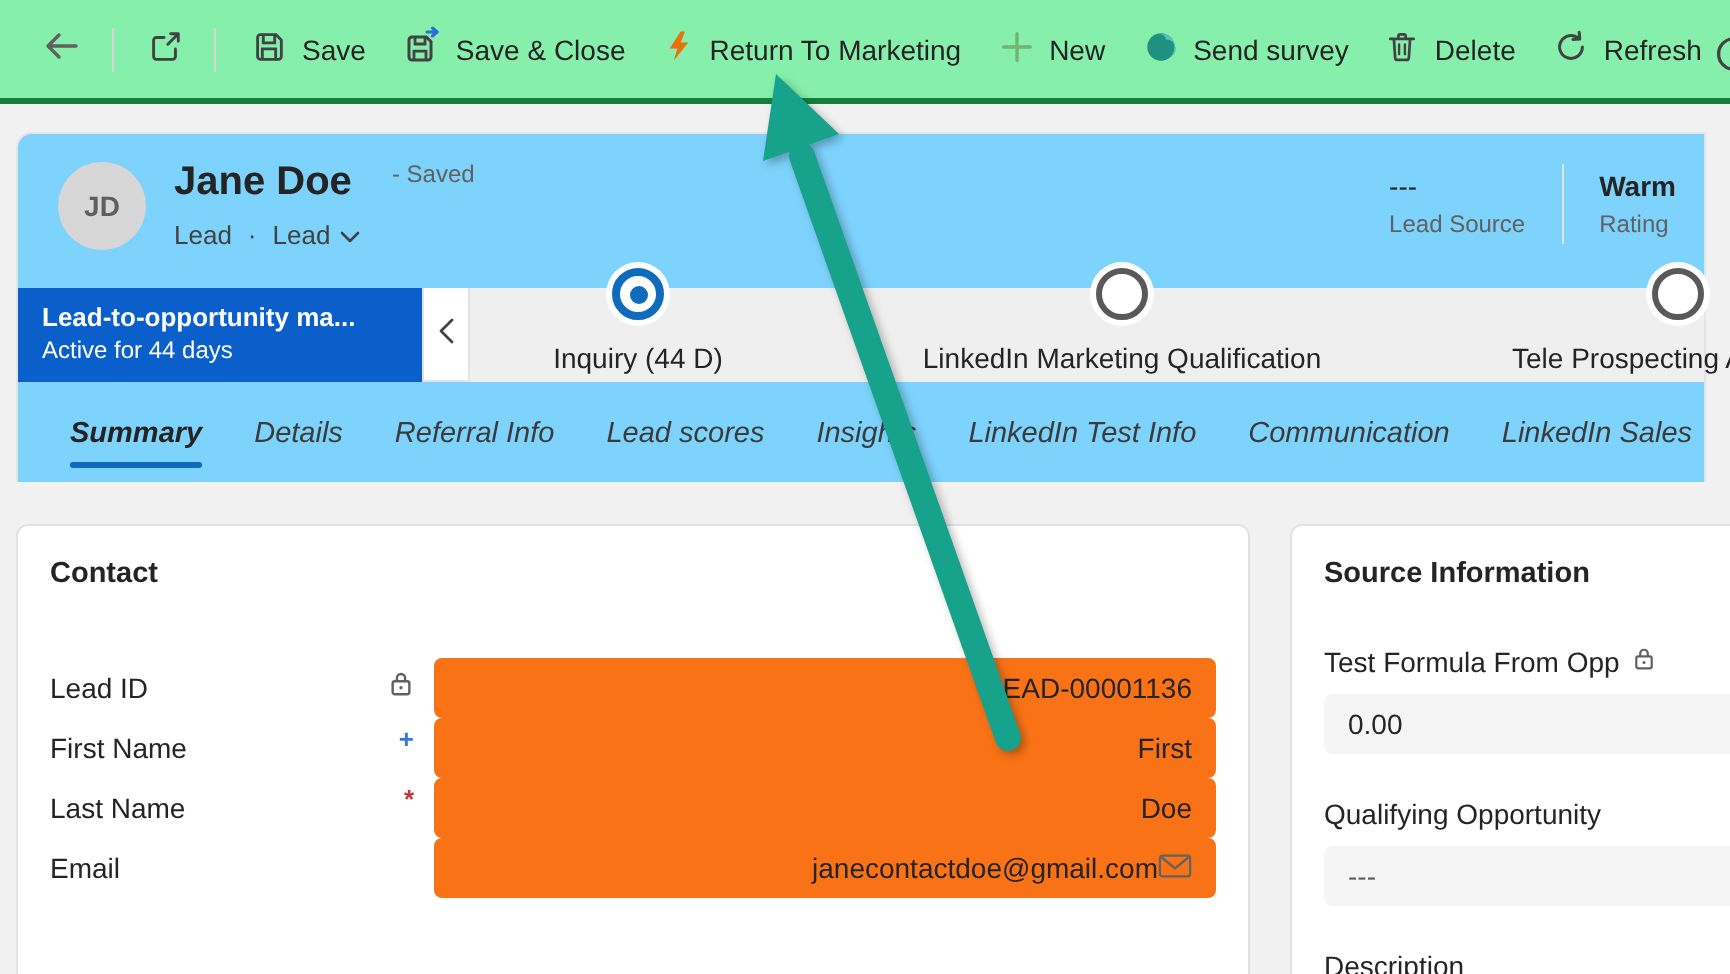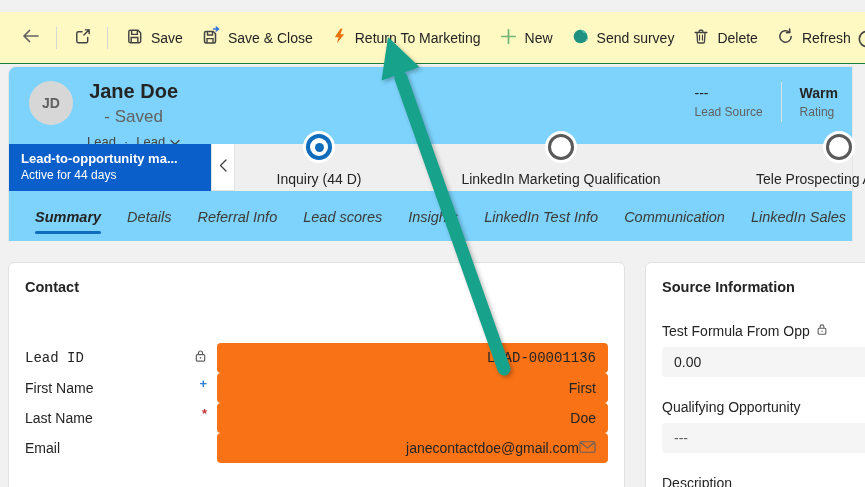--- a/index.html
+++ b/index.html
@@ -1,42 +1,42 @@
 <!DOCTYPE html>
 <html><head>
 <meta charset="utf-8">
 <style>
   * { margin:0; padding:0; box-sizing:border-box; }
   html,body { width:865px; height:487px; overflow:hidden; }
   body { font-family:"Liberation Sans", sans-serif; background:#f1f1f1; color:#242424; }
   .page { position:relative; width:865px; height:487px; overflow:hidden; }
 
   
-  .toolbar { position:absolute; top:12px; left:0; right:0; height:52px; background:#fef9c3;
-             border-bottom:1px solid #15803d; display:flex; align-items:center; padding-left:14px; }
+  .toolbar { position:absolute; top:0; left:0; right:0; height:52px; background:#86efac;
+             border-bottom:3px solid #15803d; display:flex; align-items:center; padding-left:14px; }
   .tb-icon-btn { background:none; border:none; width:34px; height:34px; display:flex;
                  align-items:center; justify-content:center; cursor:pointer; border-radius:4px; }
   .tb-divider { width:1px; height:22px; background:#d6d6d6; margin:0 8px; }
   .tb-btn { background:none; border:none; display:flex; align-items:center; gap:7px; height:36px;
             padding:0 8px; margin:0 1px; font-family:"Liberation Sans",sans-serif;
             font-size:14px; color:#242424; cursor:pointer; border-radius:4px; white-space:nowrap; }
   .tb-btn svg { flex:0 0 auto; }
   .tb-overflow { position:absolute; right:-13px; top:16px; }
 
   
   .record-card { position:absolute; top:66px; left:8px; right:12px; height:175px; background:#7dd3fc;
                  border:1px solid #e5e5e5; border-bottom:none; border-radius:8px 0 0 0; }
   .record-header { position:relative; height:77px; }
   .avatar { position:absolute; left:20px; top:14px; width:44px; height:44px; border-radius:50%;
             background:#d7d7d7; color:#5f5f5f; font-size:14px; font-weight:700;
             display:flex; align-items:center; justify-content:center; }
   .title-block { position:absolute; left:78px; top:13px; }
-  .title-row { display:flex; align-items:center; gap:4px;flex-direction:column; }
+  .title-row { display:flex; align-items:flex-start; gap:20px; }
   .record-name { font-size:20px; font-weight:700; color:#242424; }
-  .save-status { font-size:17px; color:#616161; }
+  .save-status { font-size:12px; color:#616161; }
   .subtitle-row { margin-top:7px; display:flex; align-items:center; gap:8px; font-size:13px; color:#424242; }
   .form-selector { background:none; border:none; font-size:13px; color:#424242; display:flex;
                    align-items:center; gap:5px; cursor:pointer; font-family:inherit; }
   .header-stats { position:absolute; right:-4px; top:15px; display:flex; align-items:center; }
   .stat { padding:0 18px; text-align:left; }
   .stat-value { font-size:14px; color:#242424; }
   .stat-value.bold { font-weight:700; }
   .stat-label { font-size:12px; color:#616161; margin-top:4px; }
   .stat-divider { width:1px; height:40px; background:#e1e1e1; }
 
@@ -66,21 +66,21 @@
                        border-radius:2px; background:#0f6cbd; }
 
   
   .card { position:absolute; top:262px; background:#fff; border:1px solid #e2e2e2; border-radius:6px;
           padding:16px; }
   .card-contact { left:8px; width:617px; height:300px; }
   .card-source { left:645px; width:250px; height:300px; }
   .card-title { font-size:14.5px; font-weight:700; color:#242424; }
 
   .field-row { display:flex; align-items:center; height:30px; }
-  .field-row.first { margin-top:48px;font-family:Liberation Mono, monospace; }
+  .field-row.first { margin-top:34px; }
   .field-label { width:162px; font-size:14px; color:#242424; flex:0 0 auto; }
   .field-marker { width:30px; flex:0 0 auto; display:flex; justify-content:flex-end;
                   align-items:center; padding-right:10px; }
   .marker-glyph { font-size:13px; font-weight:700; line-height:1; position:relative; top:-5px; }
   .marker-glyph.recommended { color:#2e7cd6; }
   .marker-glyph.required { color:#c13438; }
   .field-input { flex:1; height:30px; background:#f97316; border-radius:4px; display:flex;
                  align-items:center; padding:0 12px; font-size:14px; color:#242424;
                  justify-content:flex-end; cursor:text; }
   .muted { color:#616161; }

